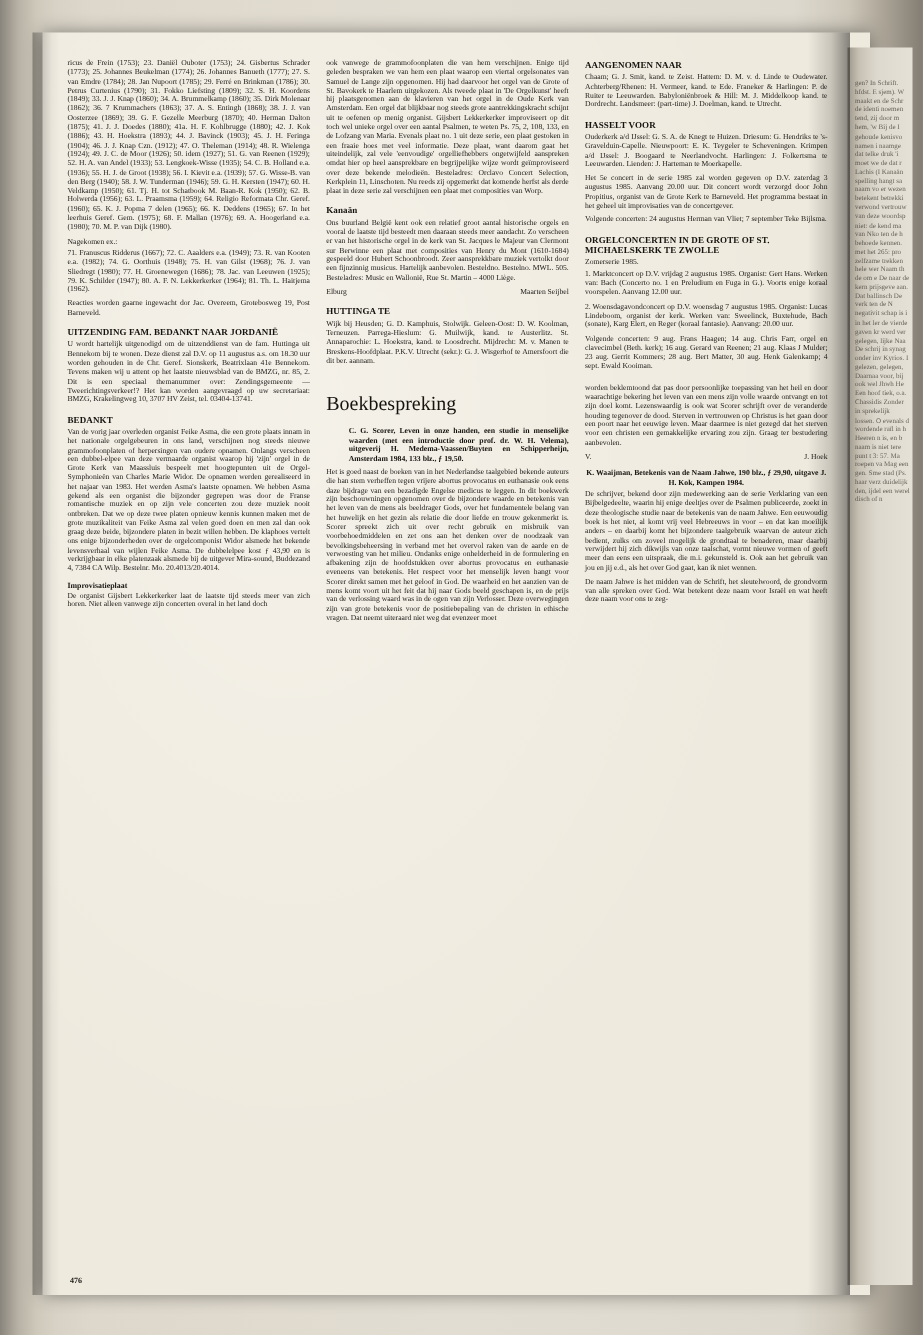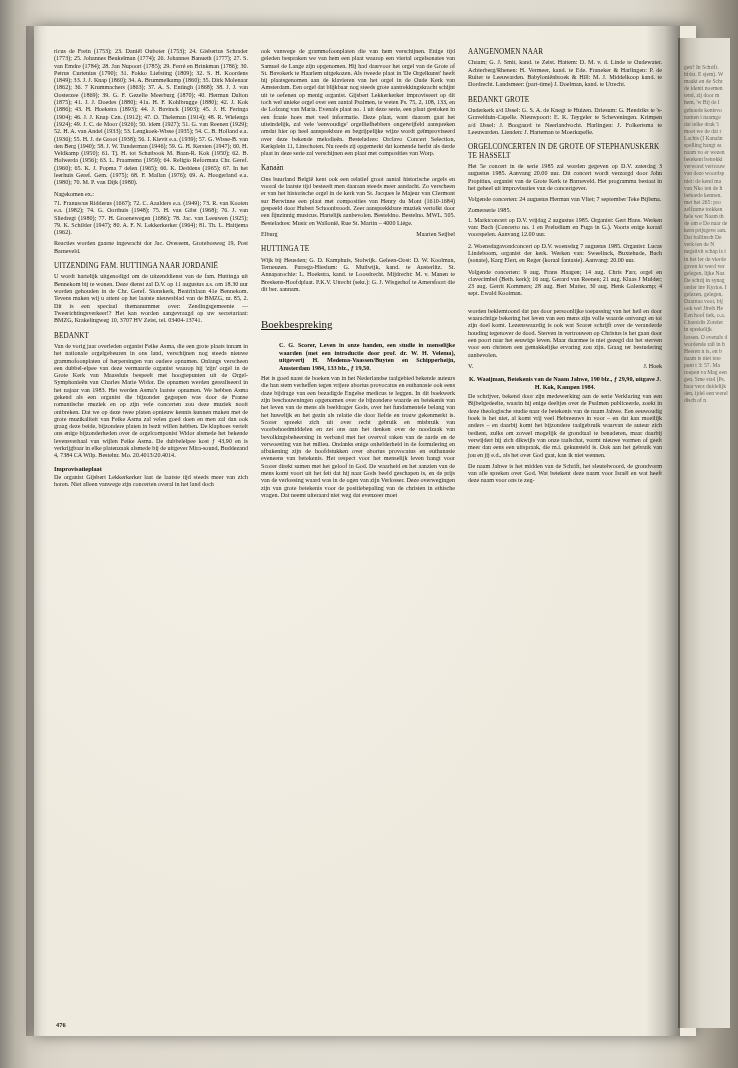--- a/index.html
+++ b/index.html
@@ -90,21 +90,21 @@
     color: #1c1a17;
     font-family: "Liberation Serif", serif;
     margin: 0 0 4px 0;
     hyphens: auto;
   }
   .txt.tight { margin-bottom: 2px; }
 
   h2.head {
     font-size: 7.2px;
     line-height: 8.4px;
-    font-weight: normal;
+    font-weight: bold;
     margin: 7px 0 3px 0;
     color: #15130f;
     letter-spacing: 0.1px;
     font-family: "Liberation Serif", serif;
   }
   h2.head.first { margin-top: 0; }
   h3.subhead {
     font-size: 6.3px;
     line-height: 7.4px;
     font-weight: bold;
@@ -124,26 +124,25 @@
     display: flex;
     justify-content: space-between;
   }
 
   
   .review-box {
     margin-top: 22px;
     width: 100%;
   }
   .review-title {
-    font-size: 11px;
+    font-size: 16px;
     line-height: 18px;
     margin: 0 0 8px 0;
     color: #15130f;
     font-family: "Liberation Serif", serif;
-    text-decoration: underline;
   }
   .review-ref {
     font-size: 6.2px;
     line-height: 7.5px;
     font-weight: bold;
     text-align: justify;
     margin: 0 0 4px 0;
     padding-left: 18px;
     color: #15130f;
   }
@@ -188,21 +187,21 @@
 
     <div class="content">
       <div class="cols">
 
         <div class="col">
           <p class="txt">ricus de Frein (1753); 23. Daniël Ouboter (1753); 24. Gisbertus Schrader (1773); 25. Johannes Beukelman (1774); 26. Johannes Banueth (1777); 27. S. van Emdre (1784); 28. Jan Nupoort (1785); 29. Ferré en Brinkman (1786); 30. Petrus Curtenius (1790); 31. Fokko Liefsting (1809); 32. S. H. Koordens (1849); 33. J. J. Knap (1860); 34. A. Brummelkamp (1860); 35. Dirk Molenaar (1862); 36. 7 Krummachers (1863); 37. A. S. Entingh (1868); 38. J. J. van Oosterzee (1869); 39. G. F. Gezelle Meerburg (1870); 40. Herman Dalton (1875); 41. J. J. Doedes (1880); 41a. H. F. Kohlbrugge (1880); 42. J. Kok (1886); 43. H. Hoekstra (1893); 44. J. Bavinck (1903); 45. J. H. Feringa (1904); 46. J. J. Knap Czn. (1912); 47. O. Theleman (1914); 48. R. Wielenga (1924); 49. J. C. de Moor (1926); 50. idem (1927); 51. G. van Reenen (1929); 52. H. A. van Andel (1933); 53. Lengkoek-Wisse (1935); 54. C. B. Holland e.a. (1936); 55. H. J. de Groot (1938); 56. I. Kievit e.a. (1939); 57. G. Wisse-B. van den Berg (1940); 58. J. W. Tunderman (1946); 59. G. H. Kersten (1947); 60. H. Veldkamp (1950); 61. Tj. H. tot Schatbook M. Baan-R. Kok (1950); 62. B. Holwerda (1956); 63. L. Praamsma (1959); 64. Religio Reformata Chr. Geref. (1960); 65. K. J. Popma 7 delen (1965); 66. K. Deddens (1965); 67. In het leerhuis Geref. Gem. (1975); 68. F. Mallan (1976); 69. A. Hoogerland e.a. (1980); 70. M. P. van Dijk (1980).</p>
           <p class="txt tight">Nagekomen ex.:</p>
           <p class="txt">71. Franuscus Ridderus (1667); 72. C. Aaalders e.a. (1949); 73. R. van Kooten e.a. (1982); 74. G. Oorthuis (1948); 75. H. van Gilst (1968); 76. J. van Sliedregt (1980); 77. H. Groenewegen (1686); 78. Jac. van Leeuwen (1925); 79. K. Schilder (1947); 80. A. F. N. Lekkerkerker (1964); 81. Th. L. Haitjema (1962).</p>
           <p class="txt">Reacties worden gaarne ingewacht dor Jac. Overeem, Grotebosweg 19, Post Barneveld.</p>
 
-          <h2 class="head">UITZENDING FAM. HUTTINGA NAAR JORDANIË</h2>
+          <h2 class="head">UITZENDING FAM. BEDANKT NAAR JORDANIË</h2>
           <p class="txt">U wordt hartelijk uitgenodigd om de uitzenddienst van de fam. Huttinga uit Bennekom bij te wonen. Deze dienst zal D.V. op 11 augustus a.s. om 18.30 uur worden gehouden in de Chr. Geref. Sionskerk, Beatrixlaan 41e Bennekom. Tevens maken wij u attent op het laatste nieuwsblad van de BMZG, nr. 85, 2. Dit is een speciaal themanummer over: Zendingsgemeente — Tweerichtingsverkeer!? Het kan worden aangevraagd op uw secretariaat: BMZG, Krakelingweg 10, 3707 HV Zeist, tel. 03404-13741.</p>
 
           <h2 class="head">BEDANKT</h2>
           <p class="txt">Van de vorig jaar overleden organist Feike Asma, die een grote plaats innam in het nationale orgelgebeuren in ons land, verschijnen nog steeds nieuwe grammofoonplaten of herpersingen van oudere opnamen. Onlangs verscheen een dubbel-elpee van deze vermaarde organist waarop hij 'zijn' orgel in de Grote Kerk van Maassluis bespeelt met hoogtepunten uit de Orgel-Symphonieën van Charles Marie Widor. De opnamen werden gerealiseerd in het najaar van 1983. Het werden Asma's laatste opnamen. We hebben Asma gekend als een organist die bijzonder gegrepen was door de Franse romantische muziek en op zijn vele concerten zou deze muziek nooit ontbreken. Dat we op deze twee platen opnieuw kennis kunnen maken met de grote muzikaliteit van Feike Asma zal velen goed doen en men zal dan ook graag deze beide, bijzondere platen in bezit willen hebben. De klaphoes vertelt ons enige bijzonderheden over de orgelcomponist Widor alsmede het bekende levensverhaal van wijlen Feike Asma. De dubbelelpee kost ƒ 43,90 en is verkrijgbaar in elke platenzaak alsmede bij de uitgever Mira-sound, Buddezand 4, 7384 CA Wilp. Bestelnr. Mo. 20.4013/20.4014.</p>
 
           <h3 class="subhead">Improvisatieplaat</h3>
           <p class="txt">De organist Gijsbert Lekkerkerker laat de laatste tijd steeds meer van zich horen. Niet alleen vanwege zijn concerten overal in het land doch</p>
         </div>
 
         <div class="col">
@@ -222,27 +221,27 @@
             <div class="review-title">Boekbespreking</div>
             <p class="review-ref">C. G. Scorer, Leven in onze handen, een studie in menselijke waarden (met een introductie door prof. dr. W. H. Velema), uitgeverij H. Medema-Vaassen/Buyten en Schipperheijn, Amsterdam 1984, 133 blz., ƒ 19,50.</p>
             <p class="txt">Het is goed naast de boeken van in het Nederlandse taalgebied bekende auteurs die han stem verheffen tegen vrijere abortus provocatus en euthanasie ook eens daze bijdrage van een bezadigde Engelse medicus te leggen. In dit boekwerk zijn beschouwningen opgenomen over de bijzondere waarde en betekenis van het leven van de mens als beeldrager Gods, over het fundamentele belang van het huwelijk en het gezin als relatie die door liefde en trouw gekenmerkt is. Scorer spreekt zich uit over recht gebruik en misbruik van voorbehoedmiddelen en zet ons aan het denken over de noodzaak van bevolkingsbeheersing in verband met het overvol raken van de aarde en de verwoesting van het milieu. Ondanks enige onhelderheid in de formulering en afbakening zijn de hoofdstukken over abortus provocatus en euthanasie eveneens van betekenis. Het respect voor het menselijk leven hangt voor Scorer direkt samen met het geloof in God. De waarheid en het aanzien van de mens komt voort uit het feit dat hij naar Gods beeld geschapen is, en de prijs van de verlossing waard was in de ogen van zijn Verlosser. Deze overwegingen zijn van grote betekenis voor de positiebepaling van de christen in ethische vragen. Dat neemt uiteraard niet weg dat evenzeer moet</p>
           </div>
         </div>
 
         <div class="col">
           <h2 class="head first">AANGENOMEN NAAR</h2>
           <p class="txt">Chaam; G. J. Smit, kand. te Zeist. Hattem: D. M. v. d. Linde te Oudewater. Achterberg/Rhenen: H. Vermeer, kand. te Ede. Franeker &amp; Harlingen: P. de Ruiter te Leeuwarden. Babyloniënbroek &amp; Hill: M. J. Middelkoop kand. te Dordrecht. Landsmeer: (part-time) J. Doelman, kand. te Utrecht.</p>
 
-          <h2 class="head">BEDANKT GROTE</h2>
+          <h2 class="head">HASSELT VOOR</h2>
           <p class="txt">Ouderkerk a/d IJssel: G. S. A. de Knegt te Huizen. Driesum: G. Hendriks te 's-Gravelduin-Capelle. Nieuwpoort: E. K. Teygeler te Scheveningen. Krimpen a/d IJssel: J. Boogaard te Neerlandvocht. Harlingen: J. Folkertsma te Leeuwarden. Lienden: J. Harteman te Moerkapelle.</p>
 
-          <h2 class="head">ORGELCONCERTEN IN DE GROTE OF STEPHANUSKERK TE HASSELT</h2>
           <p class="txt">Het 5e concert in de serie 1985 zal worden gegeven op D.V. zaterdag 3 augustus 1985. Aanvang 20.00 uur. Dit concert wordt verzorgd door John Propitius, organist van de Grote Kerk te Barneveld. Het programma bestaat in het geheel uit improvisaties van de concertgever.</p>
           <p class="txt">Volgende concerten: 24 augustus Herman van Vliet; 7 september Teke Bijlsma.</p>
 
+          <h2 class="head">ORGELCONCERTEN IN DE GROTE OF ST. MICHAELSKERK TE ZWOLLE</h2>
           <p class="txt tight">Zomerserie 1985.</p>
           <p class="txt">1. Marktconcert op D.V. vrijdag 2 augustus 1985. Organist: Gert Hans. Werken van: Bach (Concerto no. 1 en Preludium en Fuga in G.). Voorts enige koraal voorspelen. Aanvang 12.00 uur.</p>
           <p class="txt">2. Woensdagavondconcert op D.V. woensdag 7 augustus 1985. Organist: Lucas Lindeboom, organist der kerk. Werken van: Sweelinck, Buxtehude, Bach (sonate), Karg Elert, en Reger (koraal fantasie). Aanvang: 20.00 uur.</p>
           <p class="txt">Volgende concerten: 9 aug. Frans Haagen; 14 aug. Chris Farr, orgel en clavecimbel (Beth. kerk); 16 aug. Gerard van Reenen; 21 aug. Klaas J Mulder; 23 aug. Gerrit Kommers; 28 aug. Bert Matter, 30 aug. Henk Galenkamp; 4 sept. Ewald Kooiman.</p>
 
           <div class="sep-gap"></div>
 
           <p class="txt">worden beklemtoond dat pas door persoonlijke toepassing van het heil en door waarachtige bekering het leven van een mens zijn volle waarde ontvangt en tot zijn doel komt. Lezenswaardig is ook wat Scorer schrijft over de veranderde houding tegenover de dood. Sterven in vertrouwen op Christus is het gaan door een poort naar het eeuwige leven. Maar daarmee is niet gezegd dat het sterven voor een christen een gemakkelijke ervaring zou zijn. Graag ter bestudering aanbevolen.</p>
           <div class="byline split">
             <span>V.</span>

